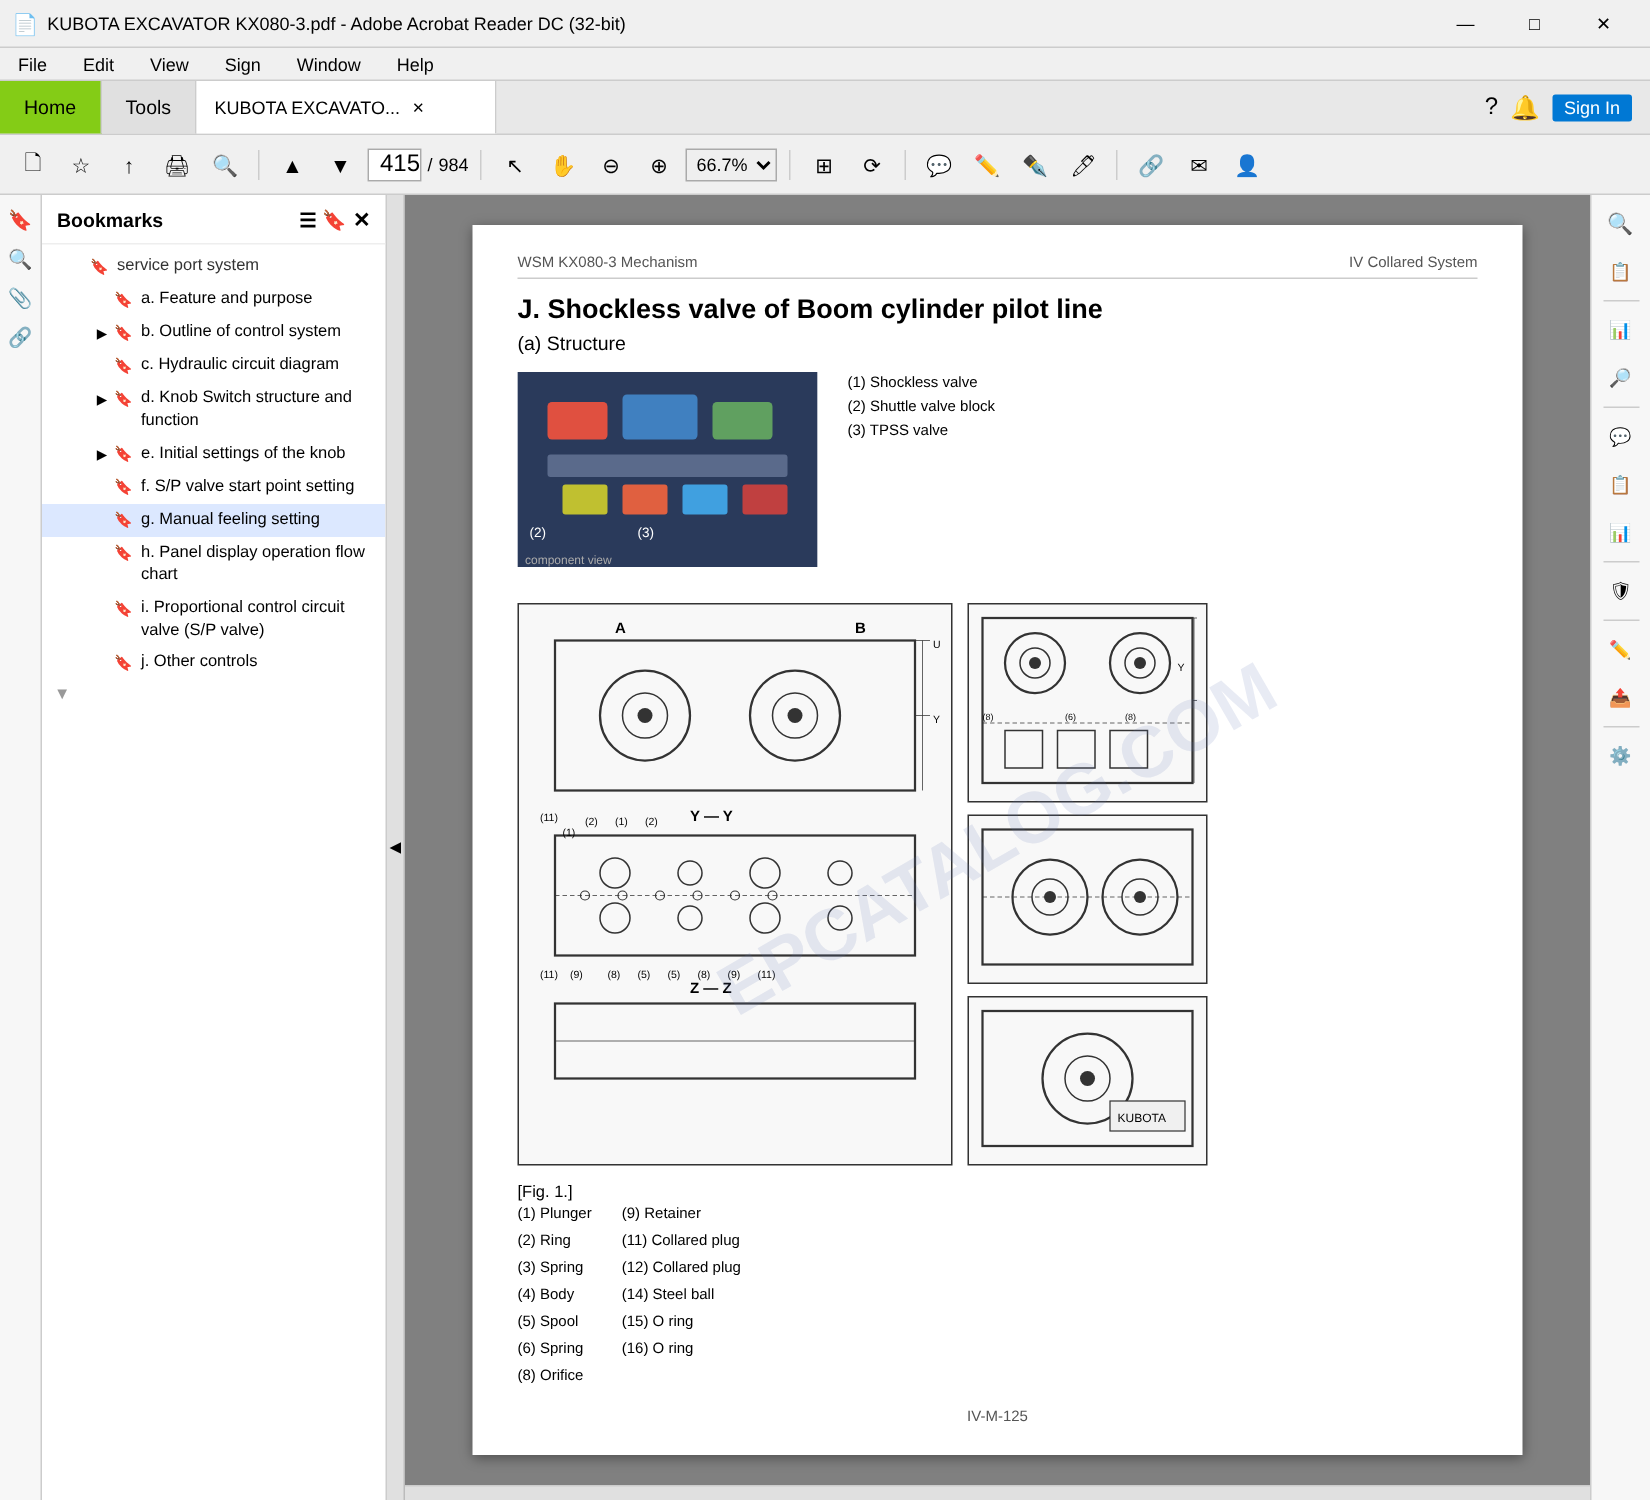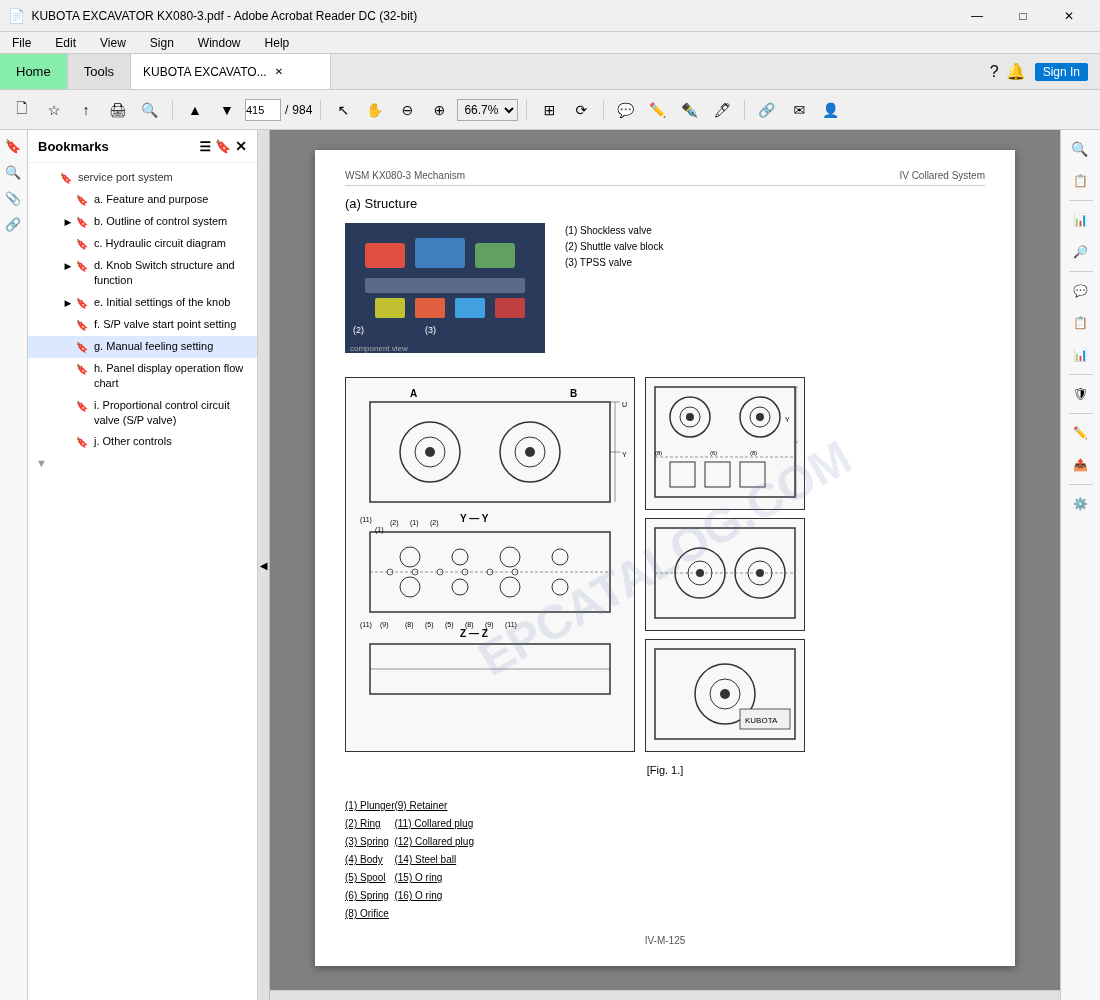--- a/index.html
+++ b/index.html
@@ -18,21 +18,21 @@
       padding: 0 8px; border-bottom: 1px solid #ccc; gap: 16px;
     }
     #menu-bar span { font-size: 12px; cursor: pointer; padding: 2px 4px; }
 
     
     #tab-bar {
       height: 36px; background: #e8e8e8; display: flex; align-items: stretch;
       border-bottom: 1px solid #ccc;
     }
     .tab-home, .tab-tools { display: flex; align-items: center; padding: 0 16px; font-size: 13px; cursor: pointer; border-right: 1px solid #ccc; }
-    .tab-home { background: #86efac; }
+    .tab-home { background: #84cc16; }
     .tab-tools { background: #e0e0e0; }
     .tab-doc { display: flex; align-items: center; padding: 16px 12px; font-size: 12px; cursor: pointer; background: white; border-right: 1px solid #ccc; flex: 1; max-width: 200px; }
     .tab-doc .close-tab { margin-left: 8px; font-size: 10px; cursor: pointer; }
     .tab-bar-space { flex: 1; }
     .tab-bar-actions { display: flex; align-items: center; gap: 8px; padding: 0 12px; }
 
     
     #toolbar {
       height: 40px; background: #f0f0f0; display: flex; align-items: center;
       padding: 0 8px; border-bottom: 1px solid #ccc; gap: 4px;
@@ -152,21 +152,21 @@
 <div id="toolbar">
   <div class="tb-btn" title="New">🗋</div>
   <div class="tb-btn" title="Bookmark">☆</div>
   <div class="tb-btn" title="Upload">↑</div>
   <div class="tb-btn" title="Print">🖨</div>
   <div class="tb-btn" title="Zoom Out">🔍</div>
   <div class="tb-sep"></div>
   <div class="tb-btn" title="Previous Page">▲</div>
   <div class="tb-btn" title="Next Page">▼</div>
   <div class="tb-page">
-    <input value="415" style="width: 36px; height: 22px; text-align: left; border: 1px solid rgb(170, 170, 170); font-size: 11px;">
+    <input value="415" style="width: 36px; height: 22px; text-align: right; border: 1px solid rgb(170, 170, 170); font-size: 16px;">
     <span>/</span>
     <span>984</span>
   </div>
   <div class="tb-sep"></div>
   <div class="tb-btn" title="Select Tool">↖</div>
   <div class="tb-btn" title="Hand Tool">✋</div>
   <div class="tb-btn">⊖</div>
   <div class="tb-btn">⊕</div>
   <div class="tb-zoom">
     <select style="height:22px; border:1px solid #aaa; font-size:12px;">
@@ -289,20 +289,21 @@
   <div id="pdf-area">
     <div id="pdf-page">
 
       <div class="watermark">EPCATALOG.COM</div>
 
       <div class="pdf-header-bar">
         <span>WSM KX080-3 Mechanism</span>
         <span>IV Collared System</span>
       </div>
 
+      <div class="pdf-title">J. Shockless valve of Boom cylinder pilot line</div>
       <div class="pdf-subtitle">(a) Structure</div>
 
       <div class="top-section">
         <div class="pdf-photo">
           <div class="pdf-photo-inner">
 
             <svg width="200" height="130" viewBox="0 0 200 130">
               <rect width="200" height="130" fill="#2a3a5b"></rect>
               <rect x="20" y="20" width="40" height="25" fill="#e05040" rx="3"></rect>
               <rect x="70" y="15" width="50" height="30" fill="#4080c0" rx="3"></rect>
@@ -438,23 +439,23 @@
               <circle cx="75" cy="50" r="15" fill="none" stroke="#333" stroke-width="1"></circle>
               <circle cx="75" cy="50" r="5" fill="#333"></circle>
 
               <rect x="90" y="65" width="50" height="20" fill="#f0f0f0" stroke="#333" stroke-width="0.8"></rect>
               <text x="95" y="79" font-size="8">KUBOTA</text>
             </svg>
           </div>
         </div>
       </div>
 
-      <div style="text-align:center; font-size:11px; margin-bottom:21px;">[Fig. 1.]</div>
-
-      <div style="display:flex; text-decoration:underline;">
+      <div style="text-align:left; font-size:11px; margin-bottom:0;">[Fig. 1.]</div>
+
+      <div style="display:flex; gap:20px;">
         <div style="font-size:10px; line-height:1.8;">
           <div>(1)  Plunger</div>
           <div>(2)  Ring</div>
           <div>(3)  Spring</div>
           <div>(4)  Body</div>
           <div>(5)  Spool</div>
           <div>(6)  Spring</div>
           <div>(8)  Orifice</div>
         </div>
         <div style="font-size:10px; line-height:1.8;">

